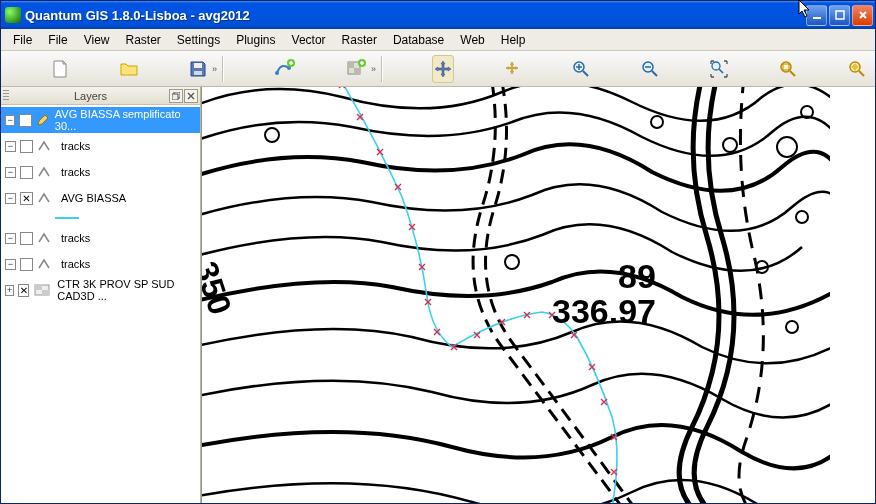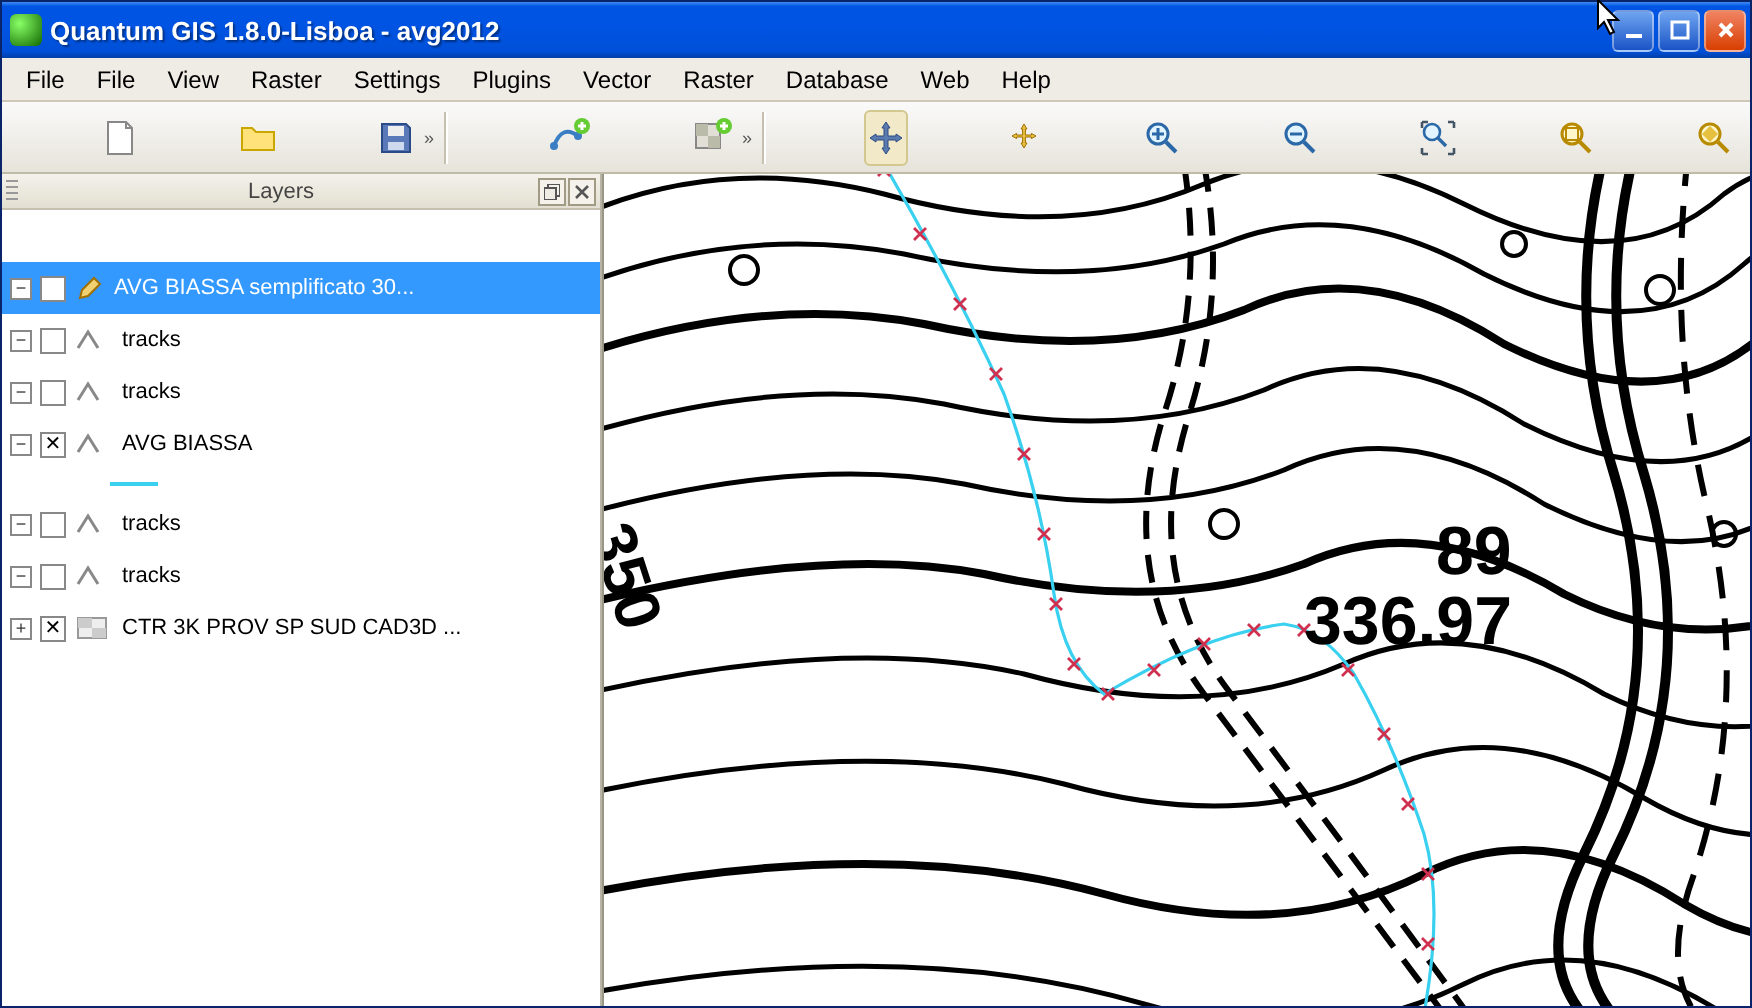--- a/index.html
+++ b/index.html
@@ -96,26 +96,25 @@
     width: 12px; display:flex; align-items:center; justify-content:center;
     font-size: 9px; color:#555; cursor:pointer;
   }
   .tool-btn svg { display: block; }
   .abc-btn { background: #ffe15a; border: 1px solid #c9a600; border-radius:2px; font-weight:bold; font-size:9px; color:#333; padding:0 3px;}
   
   .body {
     flex: 1; display: flex; overflow: hidden;
   }
   .sidebar {
-    width: 300px;
+    width: 200px;
     background: #fff;
     border-right: 1px solid #b8b5a6;
     display: flex;
     flex-direction: column;
-    gap: 24px;
   }
   .panel-header {
     height: 18px;
     background: linear-gradient(#f4f2ea,#e3dfd2);
     border-bottom: 1px solid #c6c0ae;
     display: flex; align-items: center;
     font-size: 11px;
     padding: 0 2px;
   }
   .panel-header .title { flex:1; text-align: center; color:#444; }

